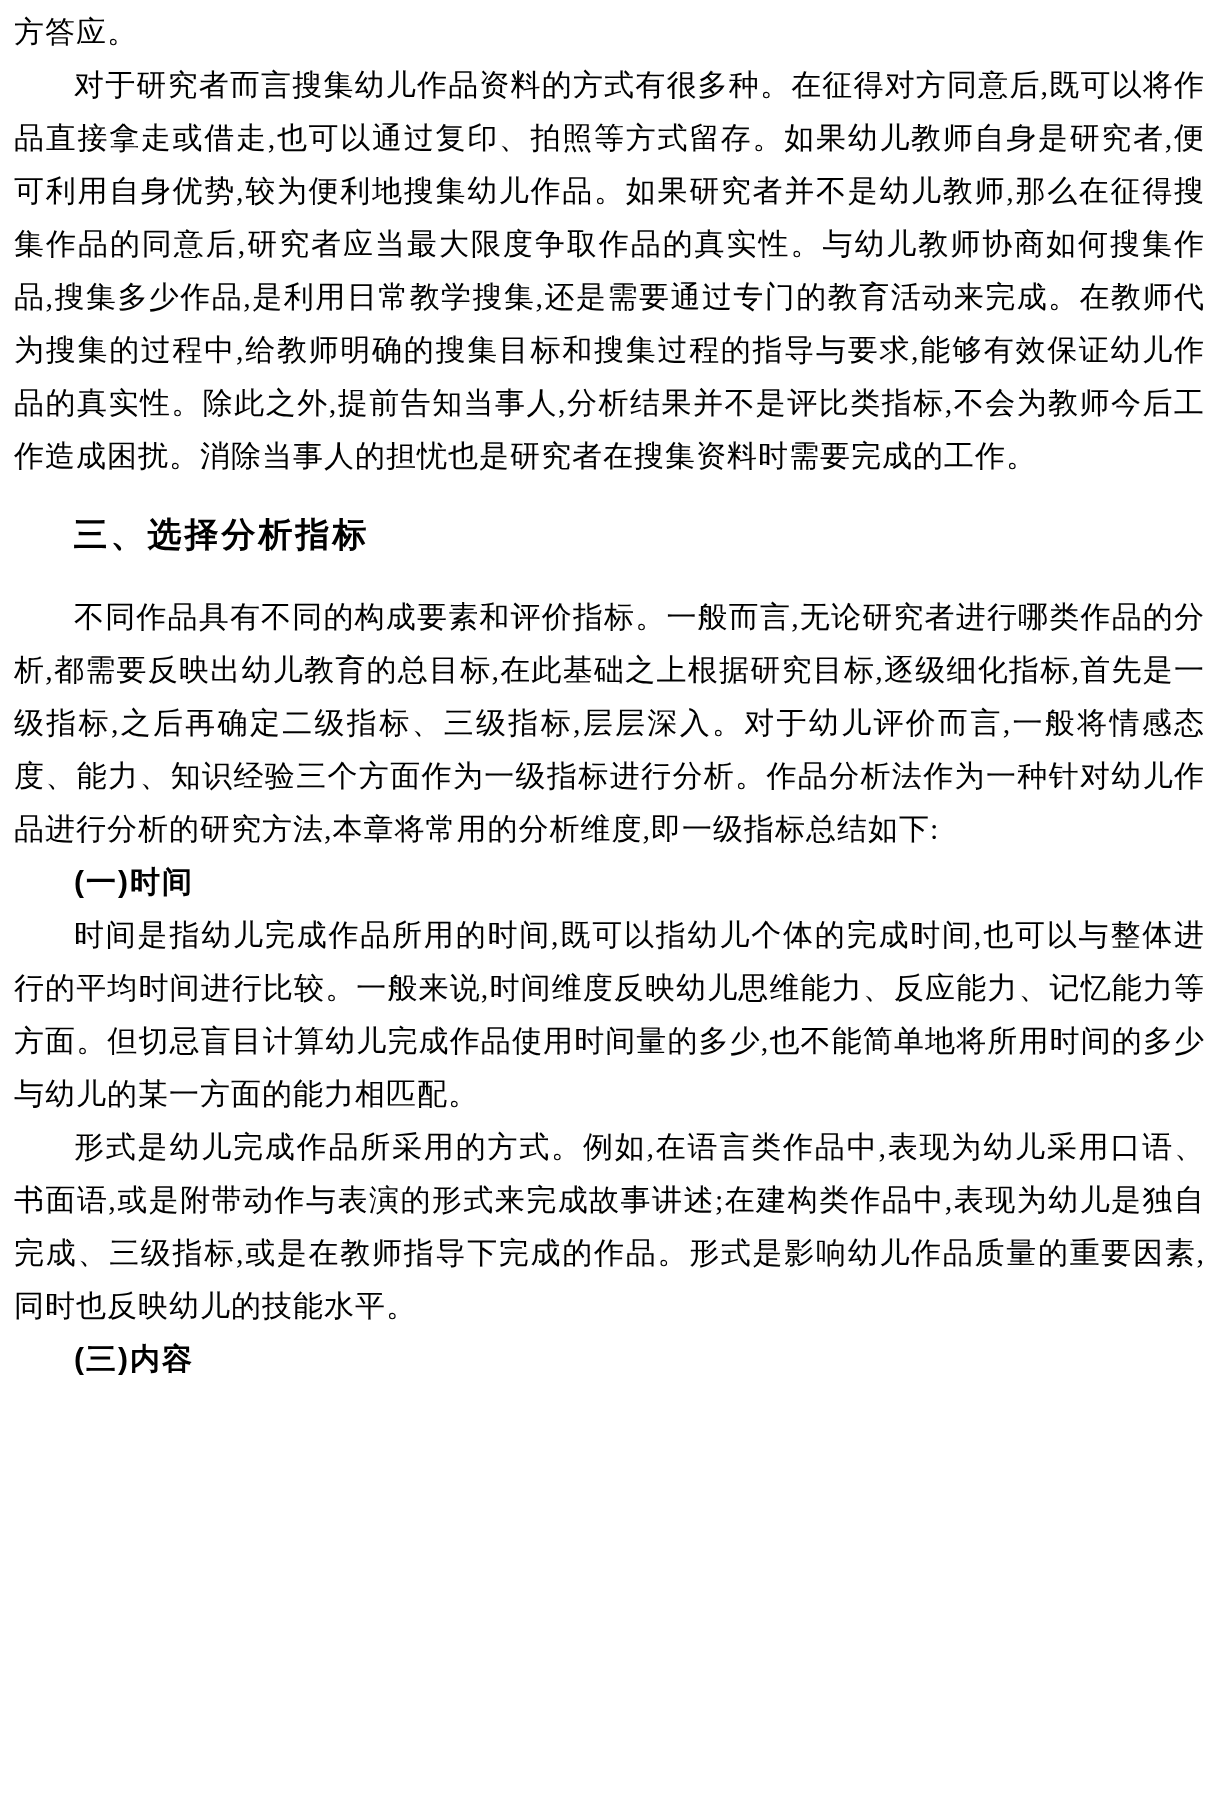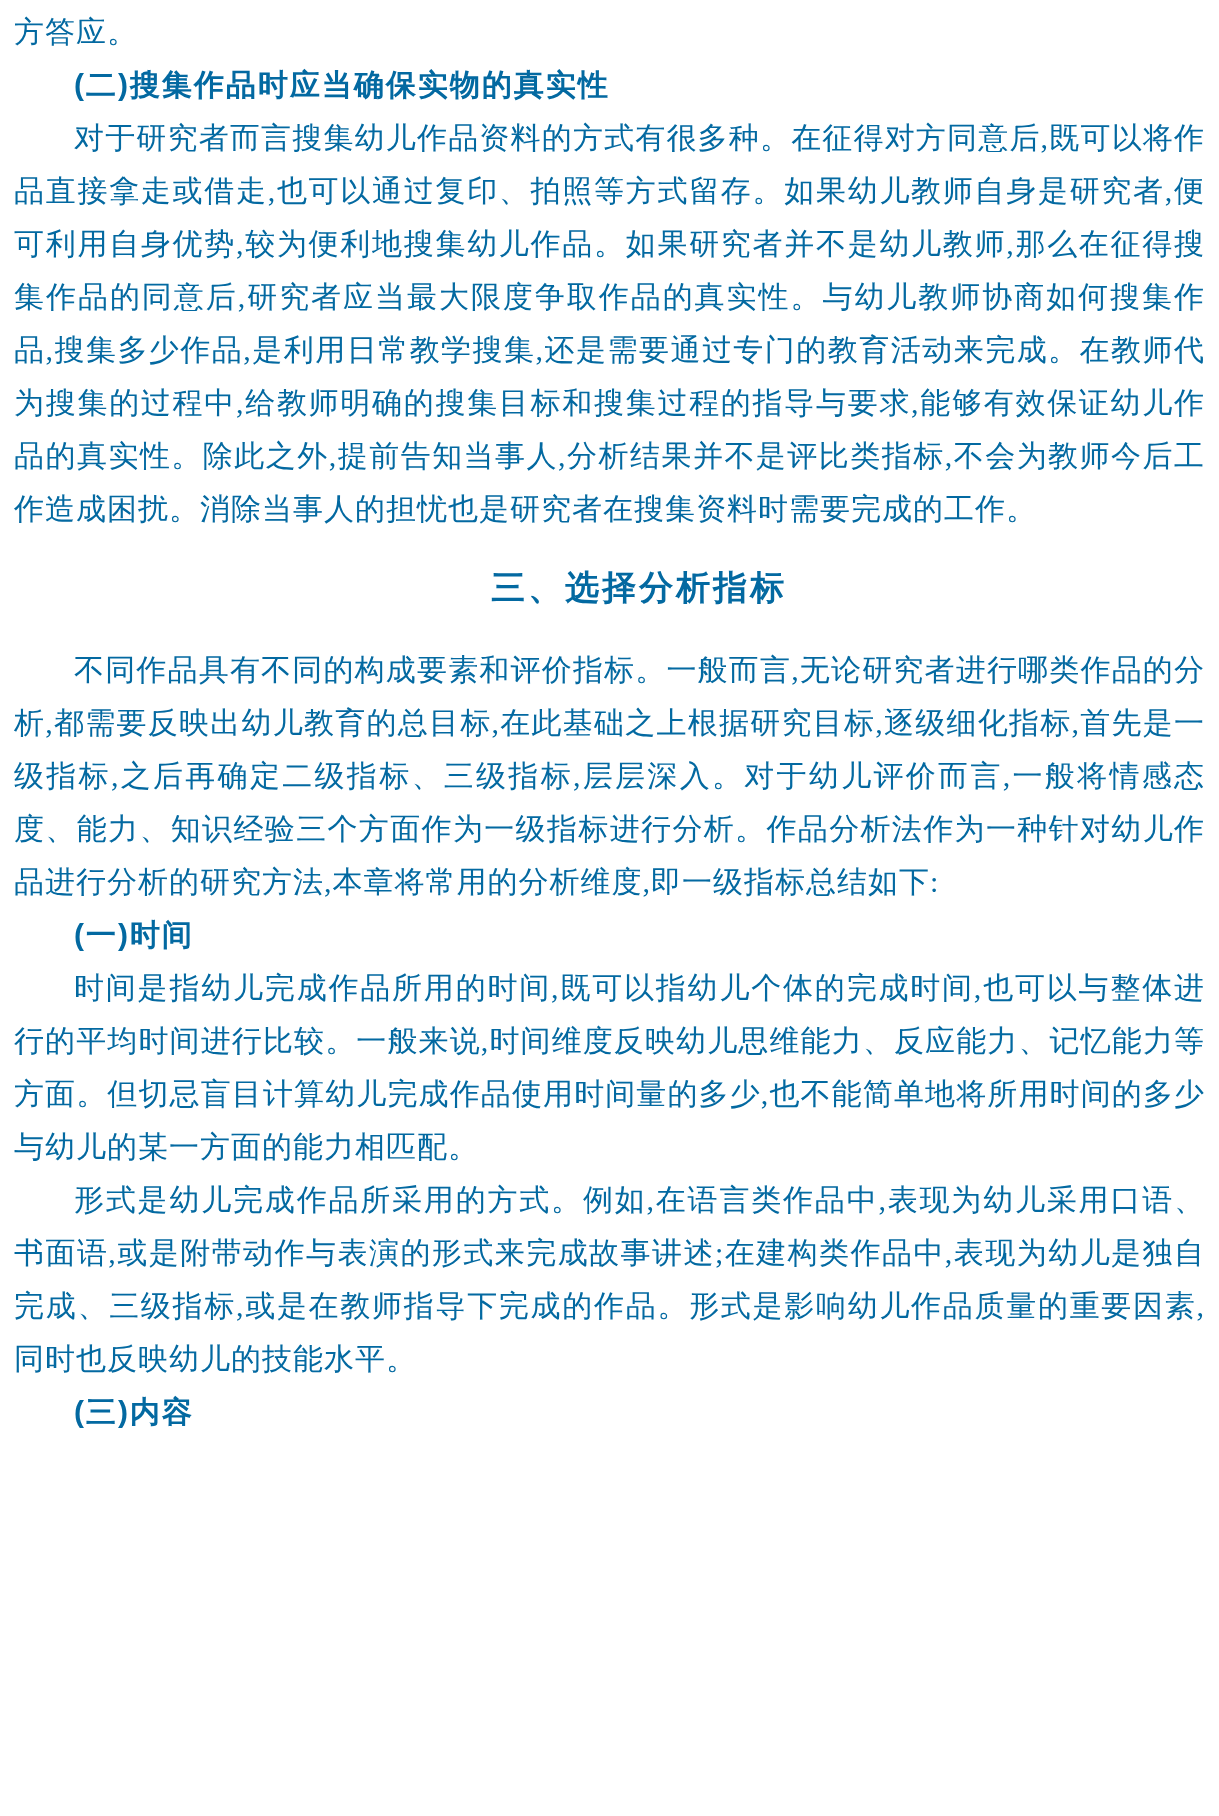--- a/index.html
+++ b/index.html
@@ -7,21 +7,21 @@
     padding: 0;
     background: #ffffff;
   }
   .page {
     position: relative;
     width: 1219px;
     height: 1816px;
     overflow: hidden;
     box-sizing: border-box;
     background: #ffffff;
-    color: #0369a1;
+    color: #000000;
     padding: 5px 14px 0 14px;
     font-family: "Liberation Serif", serif;
     font-size: 30px;
     line-height: 53px;
     letter-spacing: 1px;
     text-align: justify;
     text-justify: inter-ideograph;
   }
   .para {
     margin: 0;
@@ -42,31 +42,30 @@
     text-align: left;
   }
   .mainhead {
     margin: 26px 0 29px 0;
     font-family: "Liberation Sans", sans-serif;
     font-weight: bold;
     font-size: 34px;
     line-height: 53px;
     text-indent: 1.75em;
     letter-spacing: 3px;
-    text-align: center;
+    text-align: left;
   }
 </style>
 </head>
 <body>
 
 <div class="page">
 
   <p class="para-continuation">方答应。</p>
 
-  <h3 class="subhead">(二)搜集作品时应当确保实物的真实性</h3>
 
   <p class="para">对于研究者而言搜集幼儿作品资料的方式有很多种。在征得对方同意后,既可以将作品直接拿走或借走,也可以通过复印、拍照等方式留存。如果幼儿教师自身是研究者,便可利用自身优势,较为便利地搜集幼儿作品。如果研究者并不是幼儿教师,那么在征得搜集作品的同意后,研究者应当最大限度争取作品的真实性。与幼儿教师协商如何搜集作品,搜集多少作品,是利用日常教学搜集,还是需要通过专门的教育活动来完成。在教师代为搜集的过程中,给教师明确的搜集目标和搜集过程的指导与要求,能够有效保证幼儿作品的真实性。除此之外,提前告知当事人,分析结果并不是评比类指标,不会为教师今后工作造成困扰。消除当事人的担忧也是研究者在搜集资料时需要完成的工作。</p>
 
   <h2 class="mainhead">三、选择分析指标</h2>
 
 
   <p class="para">不同作品具有不同的构成要素和评价指标。一般而言,无论研究者进行哪类作品的分析,都需要反映出幼儿教育的总目标,在此基础之上根据研究目标,逐级细化指标,首先是一级指标,之后再确定二级指标、三级指标,层层深入。对于幼儿评价而言,一般将情感态度、能力、知识经验三个方面作为一级指标进行分析。作品分析法作为一种针对幼儿作品进行分析的研究方法,本章将常用的分析维度,即一级指标总结如下:</p>
 
   <h3 class="subhead">(一)时间</h3>
 

